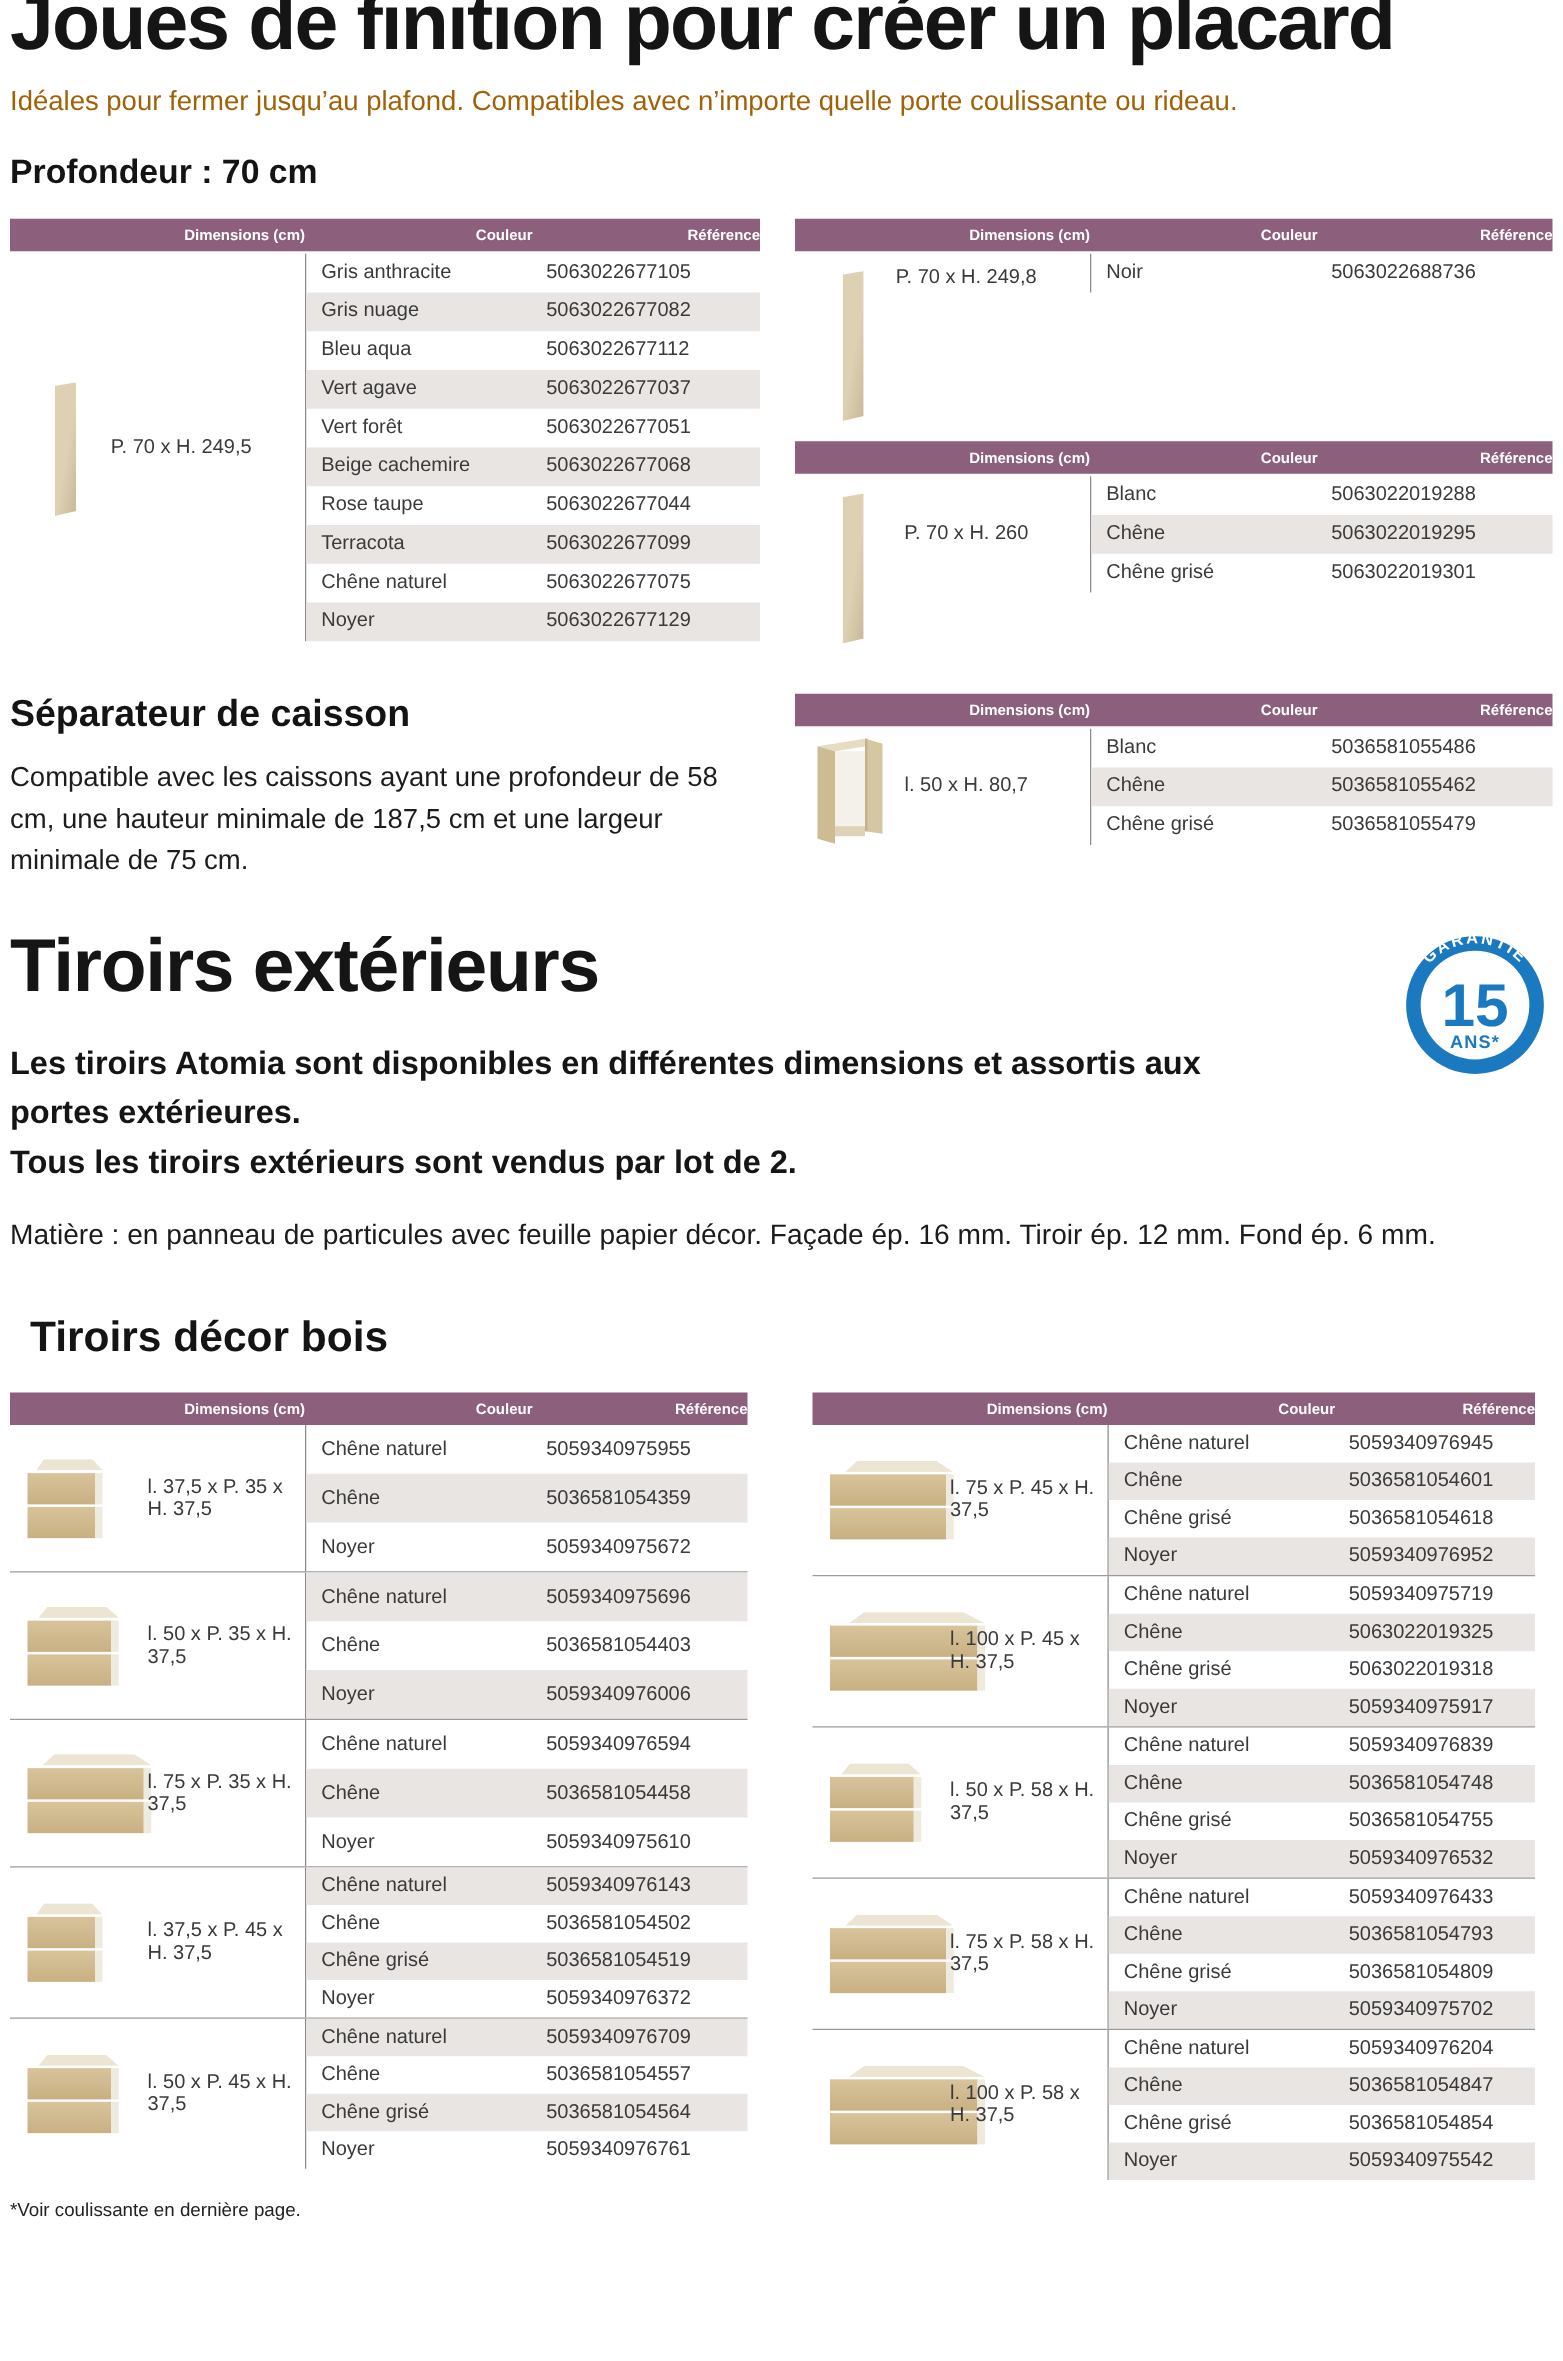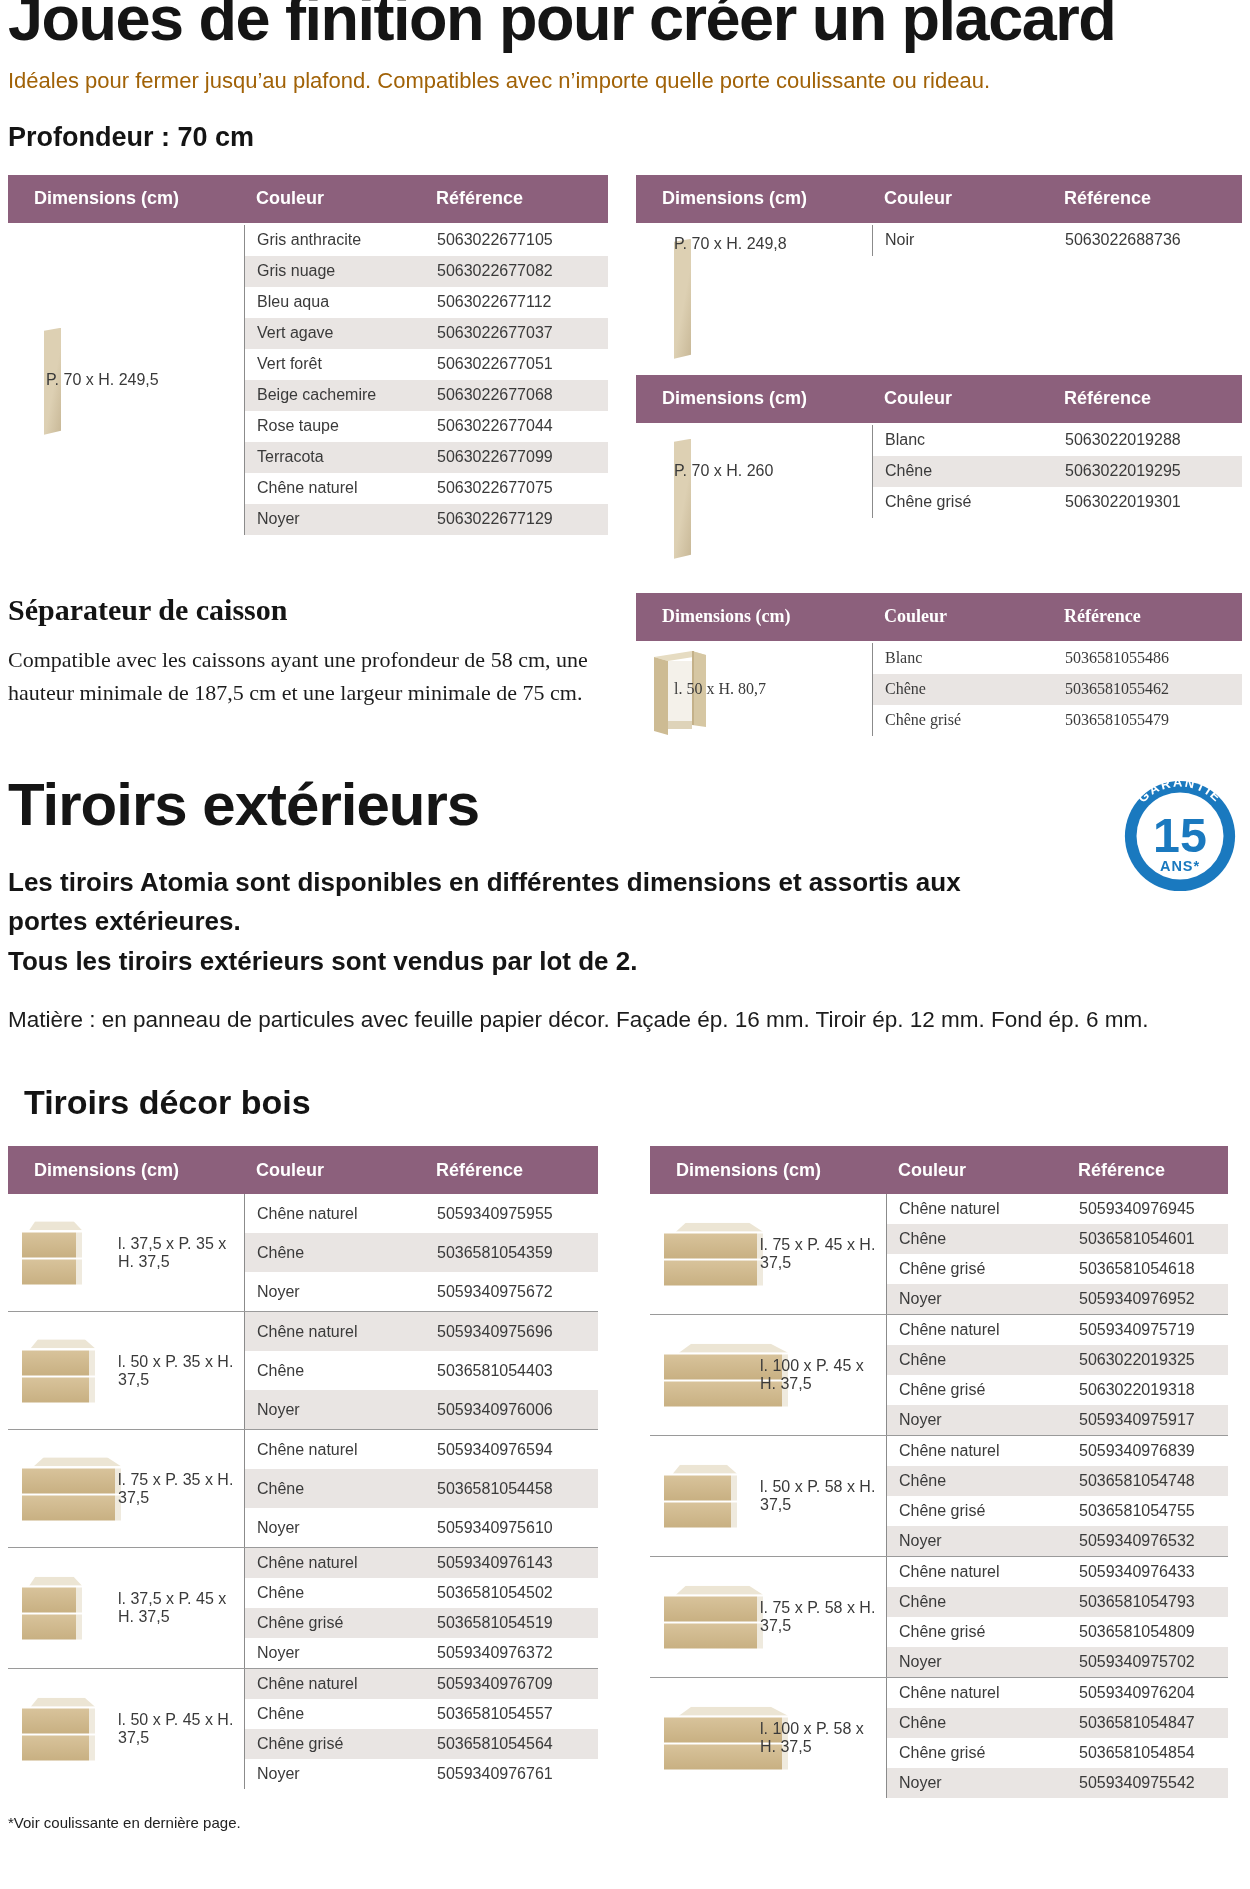--- a/index.html
+++ b/index.html
@@ -19,42 +19,42 @@
   .bold-p { font-size:26px; font-weight:700; margin:0; line-height:1.52; max-width:1000px; color:#151515; }
   .bold-p.first { margin-top:24px; }
   .matiere { font-size:22.5px; margin:26px 0 0; color:#1c1c1c; }
   .sub-h { font-size:34px; font-weight:700; margin:50px 16px 0; color:#141414; }
   .footnote { font-size:15px; margin:16px 0 0; color:#222; }
 
   
   .cols { display:flex; margin-top:22px; }
   .col-l  { width:600px; flex:none; }
   .col-r  { width:606px; flex:none; margin-left:28px; }
-  .sep-section { margin-top:58px;font-family:Liberation Serif, serif; }
+  .sep-section { margin-top:42px; }
   .big-cols { margin-top:24px; }
   .col-lb { width:590px; flex:none; }
   .col-rb { width:578px; flex:none; margin-left:52px; }
 
   
   .ptable { width:100%; }
   .ptable + .ptable { margin-top:0px; }
   .thead { display:flex; background:#8c607c; color:#fff; font-weight:700;
-           font-size:18px; height:48px; align-items:center; }
+           font-size:12px; height:26px; align-items:center;text-align:right; }
   .th-dim  { width:236px; padding-left:26px; box-sizing:border-box; flex:none; }
   .th-coul { width:182px; padding-left:12px; box-sizing:border-box; flex:none; }
   .th-ref  { flex:1; padding-left:10px; }
   .tbody { display:flex; position:relative; margin-top:2px; }
   .dim-col { width:236px; position:relative; flex:none; }
   .rows-col { flex:1; border-left:1px solid #8b8b8b; align-self:flex-start; }
   .trow { display:flex; height:31px; align-items:center; font-size:16px; color:#3a3a3a; }
   .trow.shaded { background:#e9e5e3; }
   .cell.couleur { width:182px; padding-left:12px; box-sizing:border-box; flex:none; }
   .cell.ref { flex:1; padding-left:10px; }
-  .dim-label { position:absolute; right:28px; top:50%; transform:translateY(-50%);
-               font-size:16px; color:#3a3a3a; text-align:left; width:170px; }
+  .dim-label { position:absolute; right:14px; top:50%; transform:translateY(-50%);
+               font-size:16px; color:#3a3a3a; text-align:center; width:170px; }
   .ptable.top-label .dim-label { top:10px; transform:none; }
   .ptable.min-h .tbody { min-height:150px; }
 
   
   .panel-img { position:absolute; left:36px; top:103px; width:17px; height:107px;
      background:linear-gradient(100deg,#ddd0b3 55%,#c8b897);
      clip-path:polygon(0 3px,100% 0,100% calc(100% - 4px),0 100%); }
   .p-noir .panel-img, .p-260 .panel-img { top:14px; height:120px; left:38px; }
 
   

